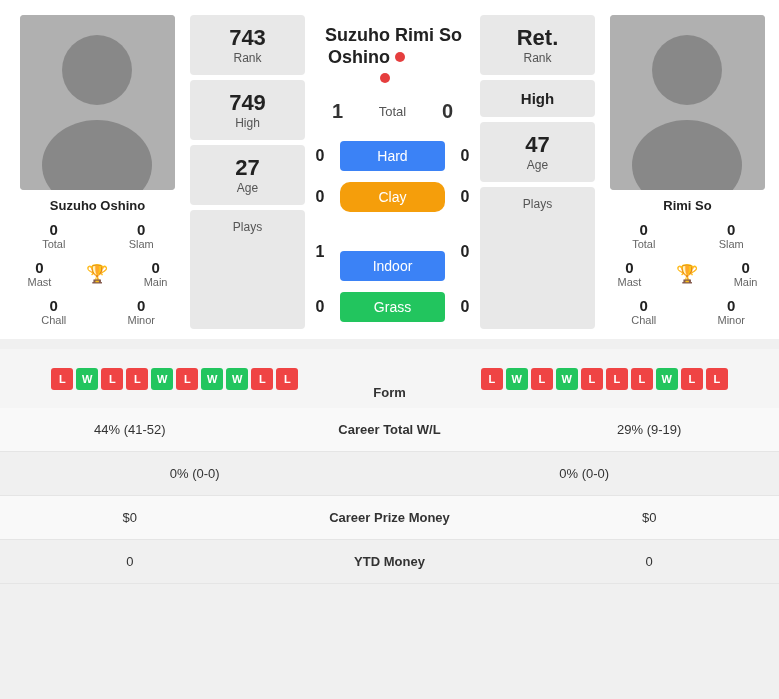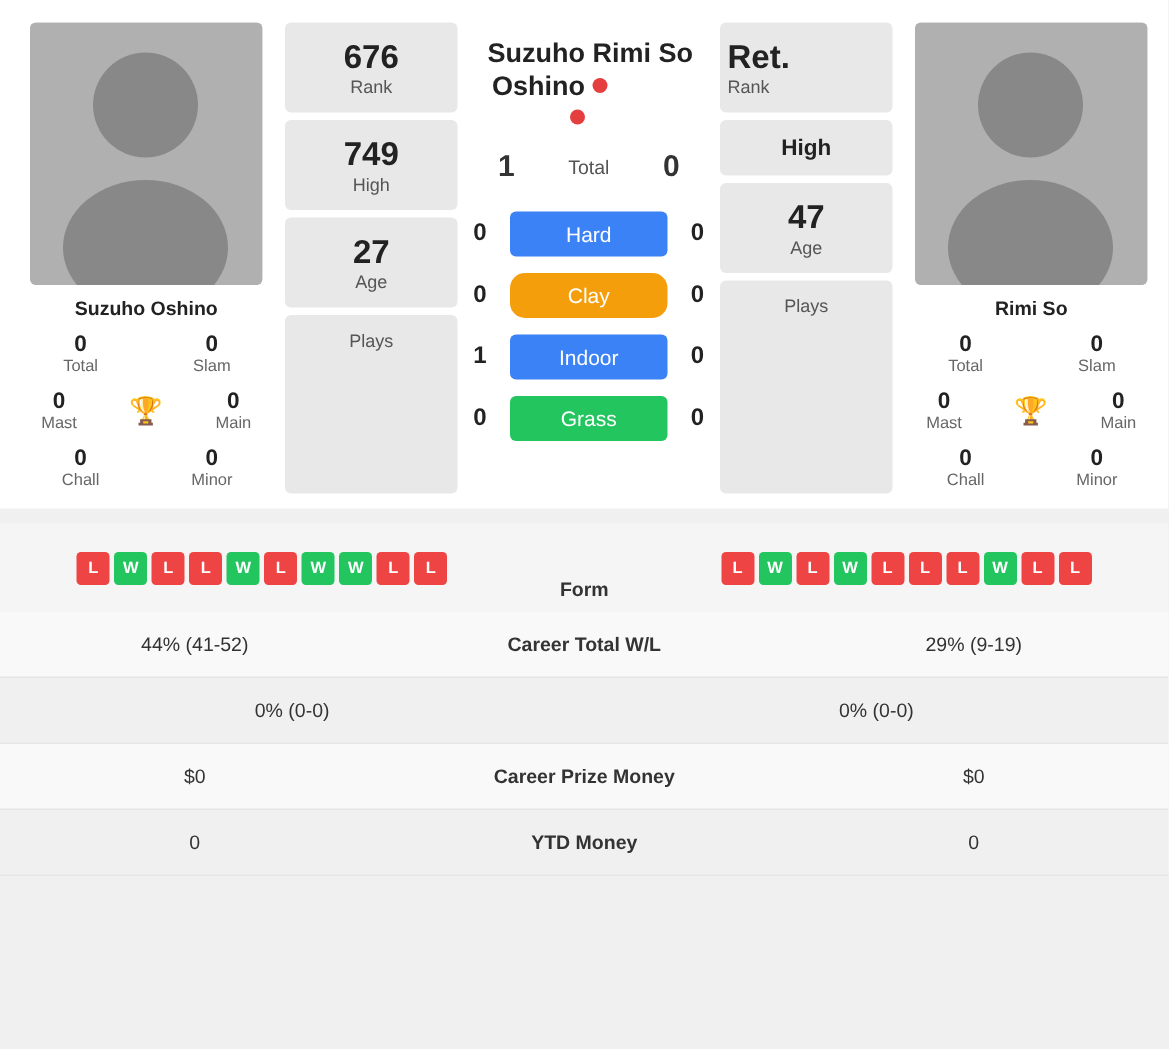--- a/index.html
+++ b/index.html
@@ -180,39 +180,39 @@
       border-radius: 4px;
       text-align: center;
       font-weight: normal;
       font-size: 14px;
       color: #fff;
       border: none;
     }
 
     .surface-btn.hard { background: #3b82f6; }
     .surface-btn.clay { background: #f59e0b; border-radius: 10px; }
-    .surface-btn.indoor { background: #3b82f6; }
+    .surface-btn.indoor { background: #3b82f6; margin-top: 28px; }
     .surface-btn.grass { background: #22c55e; }
 
     .right-stats {
       width: 115px;
       flex-shrink: 0;
       display: flex;
       flex-direction: column;
       gap: 5px;
     }
 
     .ret-box {
       background: #e8e8e8;
       border-radius: 4px;
       text-align: center;
       padding: 10px 5px;
       display: flex;
       flex-direction: column;
-      align-items: flex-start;
+      align-items: center;
     }
 
     .ret-box .ret-label {
       font-size: 22px;
       font-weight: bold;
       color: #222;
     }
 
     .ret-box .sub-label {
       font-size: 12px;
@@ -367,21 +367,21 @@
       </div>
       <div class="stat-cell">
         <span class="stat-value">0</span>
         <span class="stat-label">Minor</span>
       </div>
     </div>
   </div>
 
   <div class="middle-stats">
     <div class="stat-box">
-      <span class="big-num">676</span>
+      <span class="big-num">743</span>
       <span class="label">Rank</span>
     </div>
     <div class="stat-box">
       <span class="big-num">749</span>
       <span class="label">High</span>
     </div>
     <div class="stat-box">
       <span class="big-num">27</span>
       <span class="label">Age</span>
     </div>

